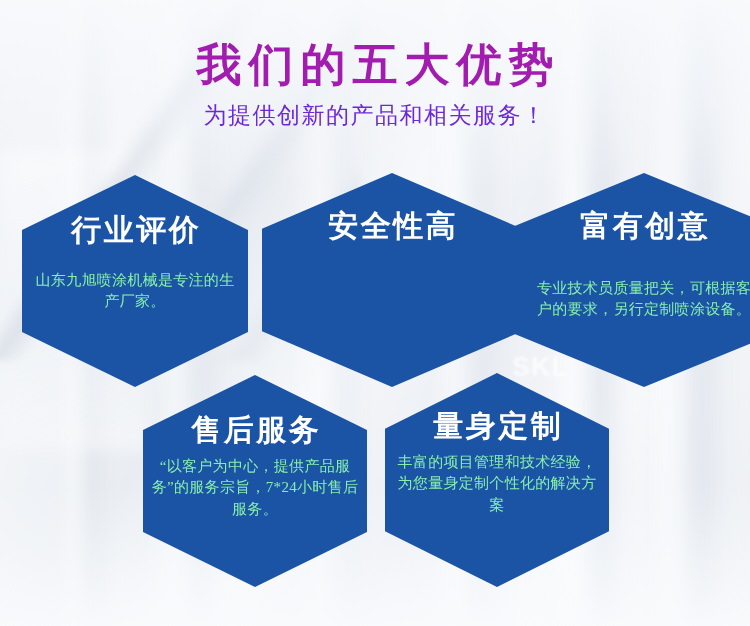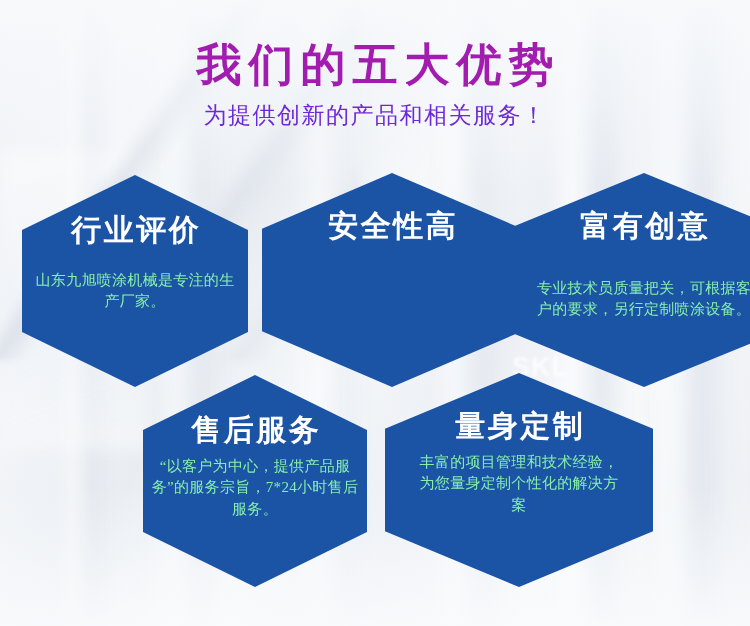--- a/index.html
+++ b/index.html
@@ -192,21 +192,21 @@
   .hex-1 .hex-title { margin-bottom: 24px; }
   .hex-2 .hex-title { margin-bottom: 8px; }
   .hex-3 .hex-title { margin-bottom: 8px; }
 
   .hex-1 .hex-body { width: 206px; }
   .hex-2 .hex-body { width: 216px; }
   .hex-3 .hex-body { width: 216px; }
 
   
   .hex-4 { left: 143px; top: 375px; width: 224px; height: 212px; padding-top: 38px; }
-  .hex-5 { left: 385px; top: 373px; width: 268px; height: 214px; padding-top: 36px; }
+  .hex-5 { left: 385px; top: 373px; width: 224px; height: 214px; padding-top: 36px; }
 
   .hex-4 .hex-title { margin-bottom: 10px; }
   .hex-5 .hex-title { margin-bottom: 10px; }
 
   .hex-4 .hex-body { width: 212px; }
   .hex-5 .hex-body { width: 210px; }
 </style>
 </head>
 <body>
 

